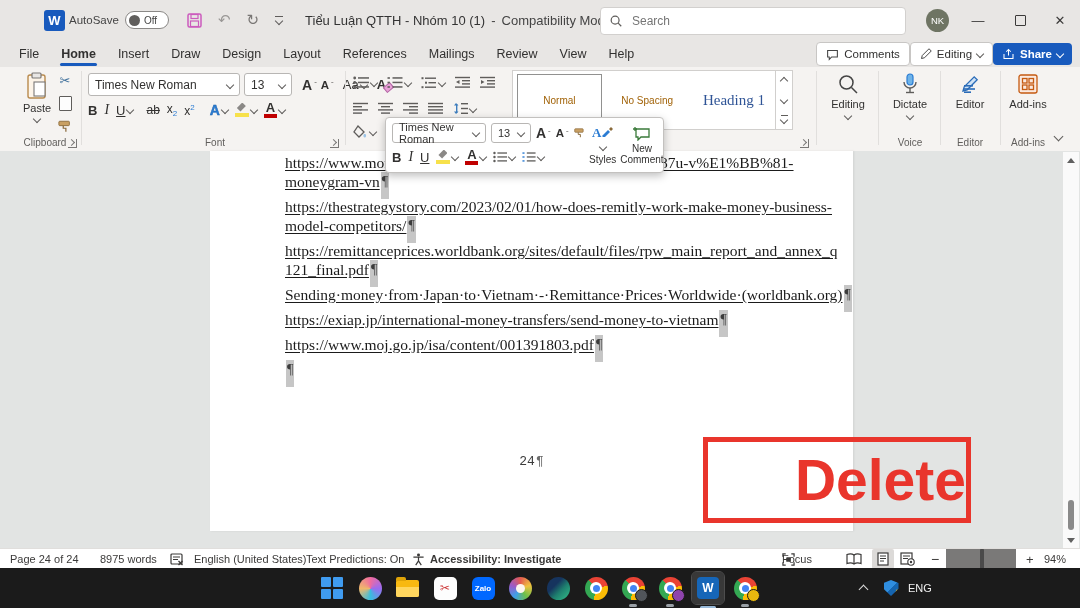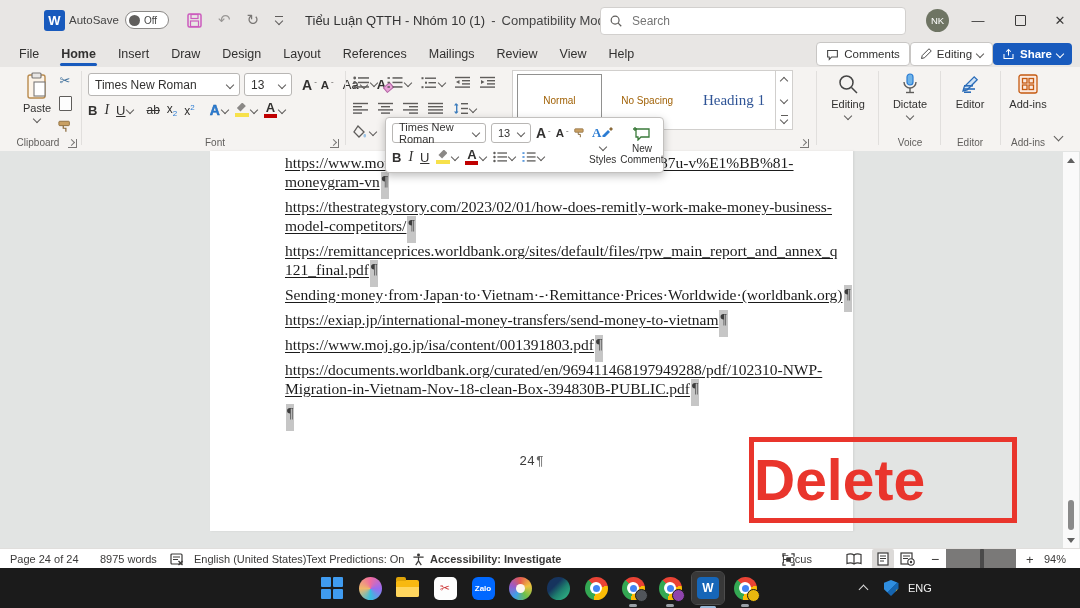--- a/index.html
+++ b/index.html
@@ -91,21 +91,21 @@
   .docarea{position:absolute;top:151px;left:0;width:1080px;height:397px;background:#e2e4e3;}
   .page{position:absolute;left:210px;top:0;width:643px;height:380px;background:#fff;box-shadow:1px 0 2px rgba(0,0,0,0.08);}
   .doctext{position:absolute;left:75px;top:2px;width:500px;font-family:"Liberation Serif",serif;font-size:15.5px;color:#1b1b1b;}
   .para{margin-bottom:6px;}
   .dline{white-space:nowrap;height:19px;line-height:19px;}
   .ltext{text-decoration:underline;text-underline-offset:2px;}
   .lgap{display:inline-block;height:1px;}
   .pilcrow{display:inline-block;background:#c6c6c6;color:#3c3c3c;height:27px;vertical-align:top;padding:0 1px;margin-left:1px;font-size:14px;}
   .pgfooter{position:absolute;left:0;top:303px;width:643px;text-align:center;font-family:Liberation Mono, monospace;font-size:13px;color:#3c3c3c;}
   .pgfooter .pp{color:#6a6a6a;margin-left:1px;}
-  .deletebox{position:absolute;left:749px;top:286px;width:258px;height:76px;border:5px solid #e9352c;display:flex;align-items:center;justify-content:flex-start;z-index:25;}
+  .deletebox{position:absolute;left:703px;top:286px;width:258px;height:76px;border:5px solid #e9352c;display:flex;align-items:center;justify-content:flex-end;z-index:25;}
   .deletebox span{color:#e9352c;font-weight:bold;font-size:57px;letter-spacing:0px;line-height:1;}
   
   .vscroll{position:absolute;left:1063px;top:1px;width:16px;height:396px;background:#fafafa;z-index:6;}
   .tri-up{width:0;height:0;border-left:4px solid transparent;border-right:4px solid transparent;border-bottom:5.5px solid #606060;position:absolute;left:4px;top:6px;}
   .tri-dn{width:0;height:0;border-left:4px solid transparent;border-right:4px solid transparent;border-top:5.5px solid #606060;position:absolute;left:4px;bottom:5px;}
   .vthumb{position:absolute;left:5px;top:348px;width:6px;height:30px;border-radius:3px;background:#8a8a8a;}
 
   
   .minitb{position:absolute;left:385px;top:117px;width:277px;height:54px;background:#fff;border:1px solid #c3c1bf;border-radius:4px;box-shadow:0 3px 8px rgba(0,0,0,0.25);z-index:30;display:flex;}
   .mtleft{width:193px;padding:3px 0 0 6px;}
@@ -253,21 +253,21 @@
       <span class="chv sm"></span>
     </div>
     <div class="clipside">
       <span class="scis">✂</span>
       <span class="copyico"></span>
       <svg width="14" height="13" viewBox="0 0 16 14">
           <rect x="1" y="1" width="12" height="5" rx="1" fill="#c9a063" stroke="#8a6a3a" stroke-width="1"></rect>
           <path d="M6 6 v3 h3 v4" fill="none" stroke="#8a6a3a" stroke-width="1.4"></path>
         </svg>
     </div>
-    <div class="grplabel" style="left:5px;width:66px;">Clipboard</div>
+    <div class="grplabel" style="left:12px;width:66px;">Clipboard</div>
     <div class="launcher" style="left:68px;top:72px;"></div>
     <div class="vsep" style="left:81px;top:4px;height:74px;"></div>
 
     <div class="fgrow1">
       <div class="selbox" style="width:138px;">
           <span>Times New Roman</span>
           <span class="chv sm"></span>
         </div>
       <div class="selbox" style="width:34px;">
           <span>13</span>
@@ -498,24 +498,20 @@
             <div class="dline"><span class="ltext">121_final.pdf</span><span class="pilcrow">¶</span></div>
           </div>
           <div class="para">
             <div class="dline"><span class="ltext">Sending·money·from·Japan·to·Vietnam·-·Remittance·Prices·Worldwide·(worldbank.org)</span><span class="pilcrow">¶</span></div>
           </div>
           <div class="para">
             <div class="dline"><span class="ltext">https://exiap.jp/international-money-transfers/send-money-to-vietnam</span><span class="pilcrow">¶</span></div>
           </div>
           <div class="para">
             <div class="dline"><span class="ltext">https://www.moj.go.jp/isa/content/001391803.pdf</span><span class="pilcrow">¶</span></div>
-          </div>
-          <div class="para">
-            <div class="dline"><span class="ltext">https://documents.worldbank.org/curated/en/969411468197949288/pdf/102310-NWP-</span></div>
-            <div class="dline"><span class="ltext">Migration-in-Vietnam-Nov-18-clean-Box-394830B-PUBLIC.pdf</span><span class="pilcrow">¶</span></div>
           </div>
           <div class="para">
             <div class="dline"><span class="pilcrow">¶</span></div>
           </div>
         </div>
       <div class="pgfooter"><span>24</span><span class="pp">¶</span></div>
     </div>
     <div class="deletebox">
         <span>Delete</span>
       </div>

